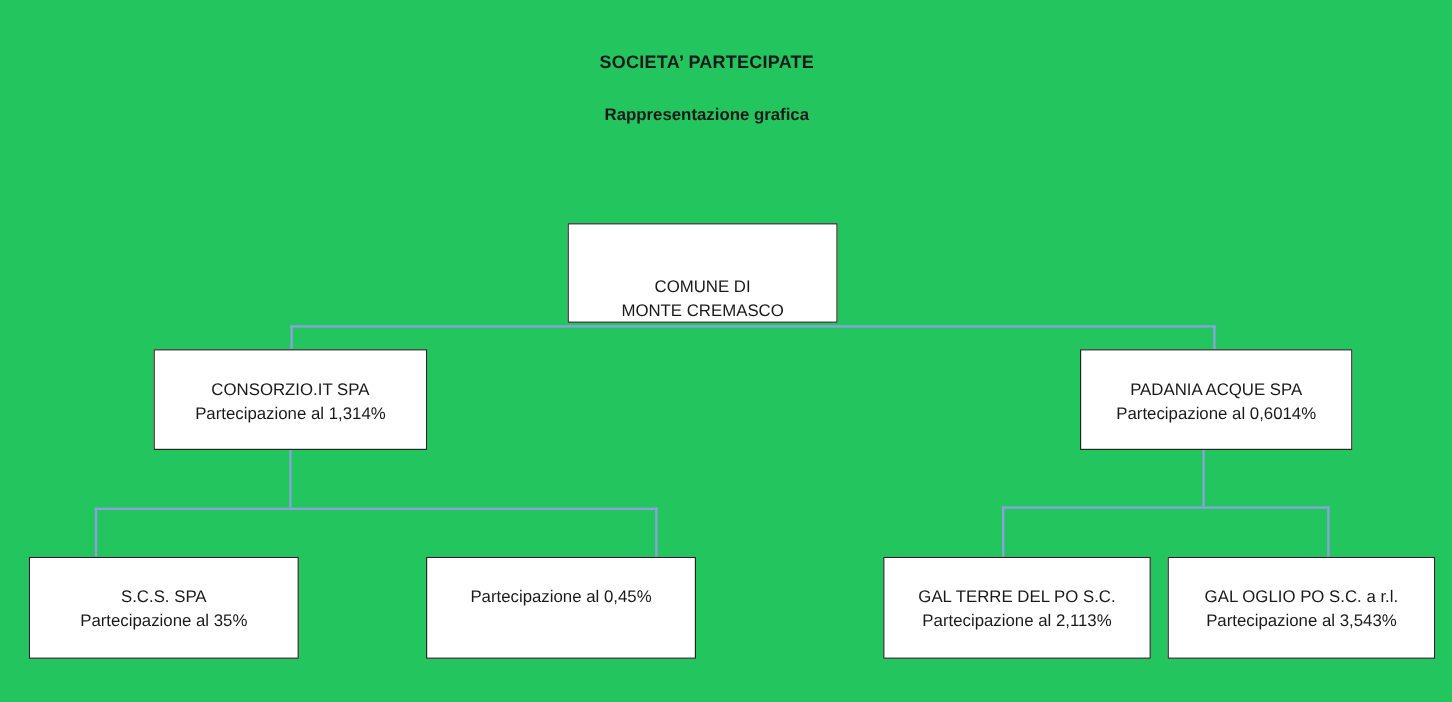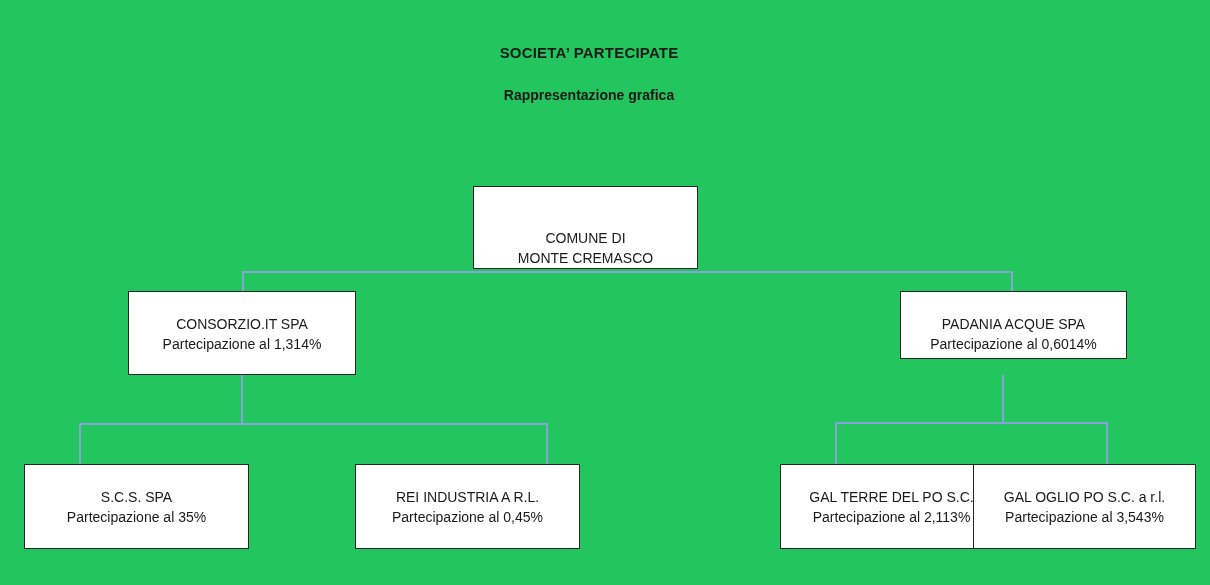--- a/index.html
+++ b/index.html
@@ -44,24 +44,24 @@
     flex-direction: column;
     justify-content: center;
   }
   .conn {
     position: absolute;
     background: #87A3D9;
   }
   
   #node-root      { left: 473px; top: 186px; width: 225px; height: 83px; justify-content: flex-end; }
   #node-consorzio { left: 128px; top: 291px; width: 228px; height: 84px; }
-  #node-padania   { left: 900px; top: 291px; width: 227px; height: 68px; }
+  #node-padania   { left: 900px; top: 291px; width: 227px; height: 84px; }
   #node-scs       { left: 8px;   top: 464px; width: 225px; height: 85px; margin-left: 16px; }
   #node-rei       { left: 355px; top: 464px; width: 225px; height: 85px; }
-  #node-galterre  { left: 780px; top: 464px; width: 223px; height: 85px; }
+  #node-galterre  { left: 736px; top: 464px; width: 223px; height: 85px; }
   #node-galoglio  { left: 973px; top: 464px; width: 223px; height: 85px; }
   
   #c-top-h        { left: 242px;  top: 271px; width: 771px; height: 2px; }
   #c-top-vl       { left: 242px;  top: 271px; width: 2px;   height: 20px; }
   #c-top-vr       { left: 1011px; top: 271px; width: 2px;   height: 20px; }
   #c-l-stub       { left: 241px;  top: 375px; width: 2px;   height: 48px; }
   #c-l-h          { left: 79px;   top: 423px; width: 469px; height: 2px; }
   #c-l-d1         { left: 79px;   top: 423px; width: 2px;   height: 41px; }
   #c-l-d2         { left: 546px;  top: 423px; width: 2px;   height: 41px; }
   #c-r-stub       { left: 1002px; top: 375px; width: 2px;   height: 47px; }
@@ -105,21 +105,20 @@
     <div>PADANIA ACQUE SPA</div>
     <div>Partecipazione al 0,6014%</div>
   </div>
 
   <div class="node top-text" id="node-scs">
     <div>S.C.S. SPA</div>
     <div>Partecipazione al 35%</div>
   </div>
 
   <div class="node top-text" id="node-rei">
-    <div>REI INDUSTRIA A R.L.</div>
     <div>Partecipazione al 0,45%</div>
   </div>
 
   <div class="node top-text" id="node-galterre">
     <div>GAL TERRE DEL PO S.C.</div>
     <div>Partecipazione al 2,113%</div>
   </div>
 
   <div class="node top-text" id="node-galoglio">
     <div>GAL OGLIO PO S.C. a r.l.</div>

